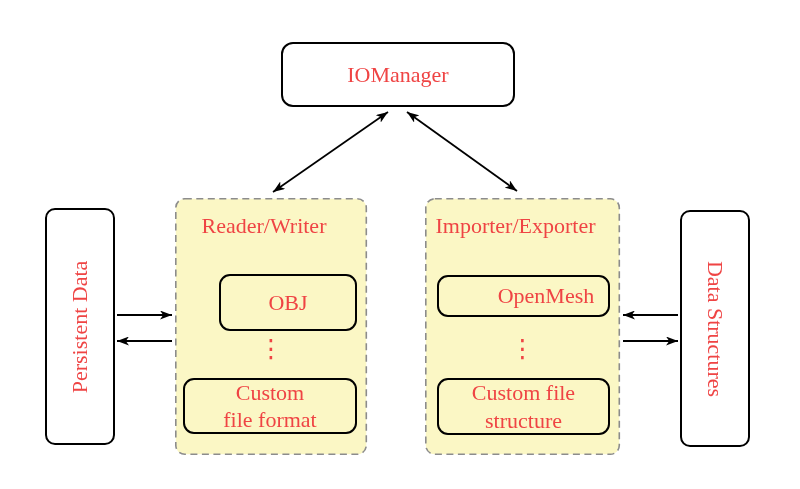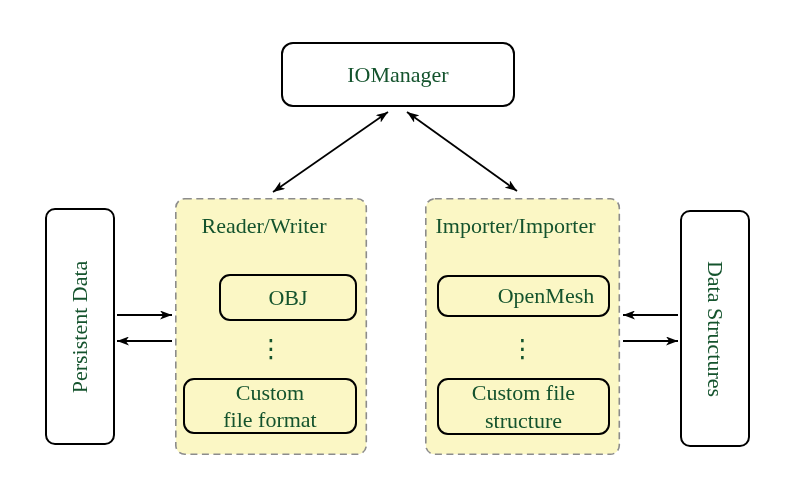--- a/index.html
+++ b/index.html
@@ -2,21 +2,21 @@
 <html><head>
 <meta charset="utf-8">
 <style>
   * { margin: 0; padding: 0; box-sizing: border-box; }
   html, body { background: #ffffff; }
   .canvas {
     position: relative;
     width: 800px;
     height: 489px;
     background: #ffffff;
-    color: #14532d;
+    color: #ef4444;
     font-family: "Liberation Serif", "DejaVu Serif", serif;
     overflow: hidden;
   }
   .layer { position: absolute; left: 0; top: 0; }
 
   
   .node {
     position: absolute;
     background: #ffffff;
     border: 2.5px solid #000;
@@ -46,21 +46,21 @@
     border-radius: 11px;
     display: flex;
     align-items: center;
     justify-content: center;
     text-align: center;
     font-size: 22px;
     line-height: 1.25;
     white-space: pre-line;
     background: transparent;
   }
-  .rw-top    { left: 16px;  right: 10px; top: 76px;  height: 47px; margin-left: 28px; }
+  .rw-top    { left: 16px;  right: 10px; top: 76px;  height: 57px; margin-left: 28px; }
   .rw-bottom { left: 8px;  right: 10px; top: 180px; height: 56px; }
   .ie-top    { left: 12px; right: 10px; top: 77px;  height: 42px; padding-left: 45px; }
   .ie-bottom { left: 12px; right: 10px; top: 180px; height: 57px; }
   .dots {
     position: absolute; left: 0; right: 0; top: 138px;
     text-align: center;
     font-family: "DejaVu Sans", sans-serif;
     font-size: 25px; line-height: 1;
   }
 
@@ -113,21 +113,21 @@
       <span>OBJ</span>
     </div>
     <div class="dots">⋮</div>
     <div class="inner-node rw-bottom">
       <span>Custom
 file format</span>
     </div>
   </div>
 
   <div class="group group-ie">
-    <div class="group-title">Importer/Importer</div>
+    <div class="group-title">Importer/Exporter</div>
     <div class="inner-node ie-top">
       <span>OpenMesh</span>
     </div>
     <div class="dots">⋮</div>
     <div class="inner-node ie-bottom">
       <span>Custom file
 structure</span>
     </div>
   </div>
 

